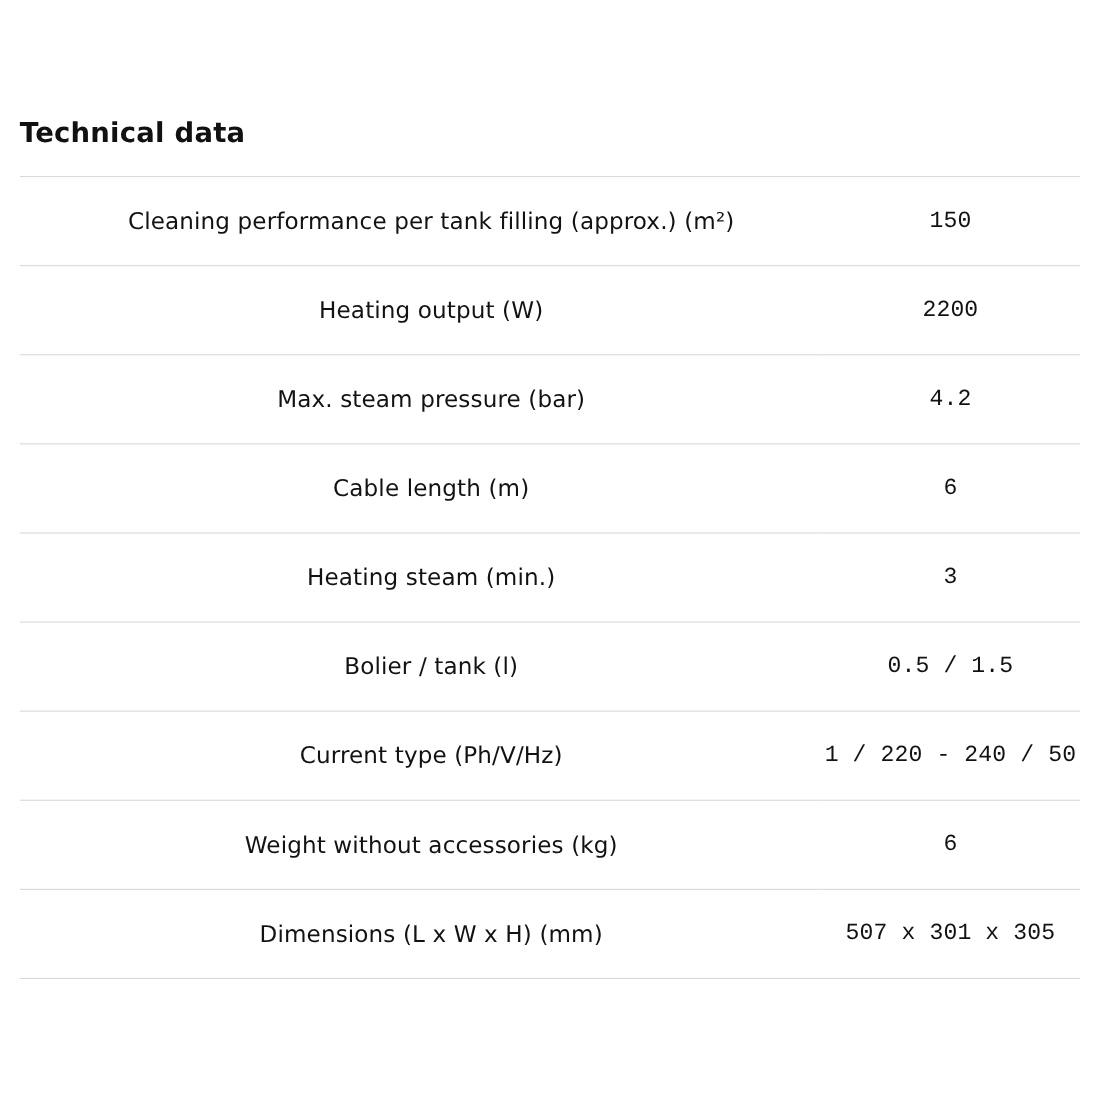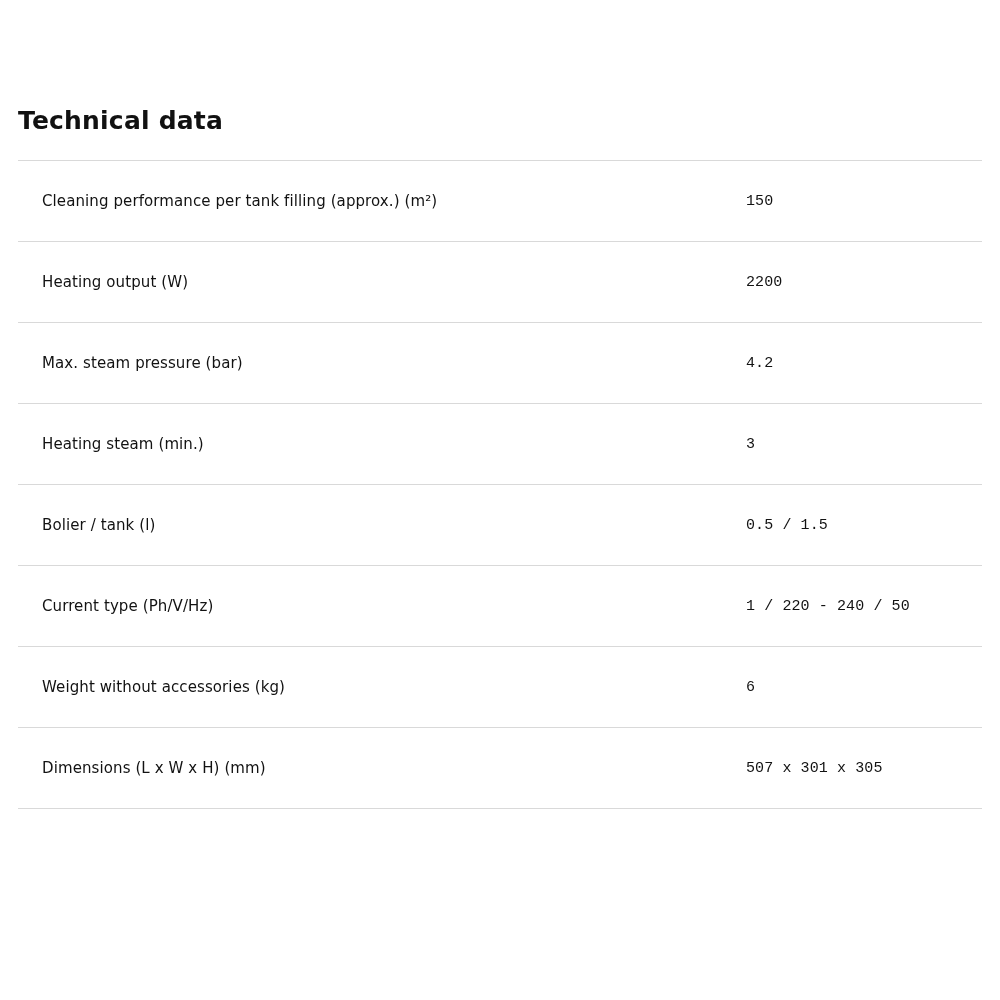--- a/index.html
+++ b/index.html
@@ -12,20 +12,21 @@
     background: #ffffff;
     font-family: "DejaVu Sans", "Liberation Sans", sans-serif;
     color: #1a1a1a;
     overflow: hidden;
   }
   .page {
     position: relative;
     width: 916px;
     height: 1000px;
     box-sizing: border-box;
+    text-align: center;
   }
   .title {
     position: absolute;
     left: 18px;
     top: 108px;
     font-size: 25px;
     font-weight: 700;
     letter-spacing: 0.2px;
     color: #111111;
     line-height: 1;
@@ -37,21 +38,21 @@
     width: 964px;
     border-collapse: collapse;
     table-layout: fixed;
   }
   .spec-table tr {
     height: 81px;
   }
   .spec-table td {
     border-top: 1px solid #d9d9d9;
     vertical-align: middle;
-    font-size: 15px;
+    font-size: 21px;
     font-weight: 400;
     color: #121212;
     padding: 0;
     letter-spacing: 0.1px;
   }
   .spec-table tr:last-child td {
     border-bottom: 1px solid #d9d9d9;
     margin-top: 38px;
   }
   .cell-label {
@@ -78,20 +79,24 @@
       </tr>
       <tr>
         <td class="cell-label">Heating output (W)</td>
         <td class="cell-value">2200</td>
       </tr>
       <tr>
         <td class="cell-label">Max. steam pressure (bar)</td>
         <td class="cell-value">4.2</td>
       </tr>
       <tr>
+        <td class="cell-label">Cable length (m)</td>
+        <td class="cell-value">6</td>
+      </tr>
+      <tr>
         <td class="cell-label">Heating steam (min.)</td>
         <td class="cell-value">3</td>
       </tr>
       <tr>
         <td class="cell-label">Bolier / tank (l)</td>
         <td class="cell-value">0.5 / 1.5</td>
       </tr>
       <tr>
         <td class="cell-label">Current type (Ph/V/Hz)</td>
         <td class="cell-value">1 / 220 - 240 / 50</td>

